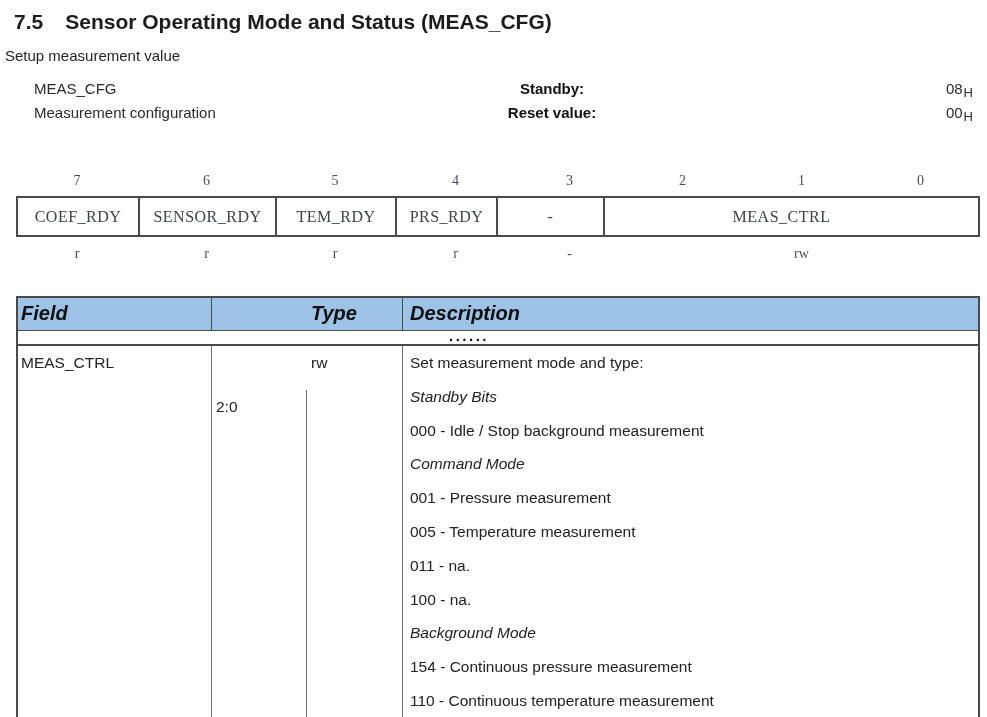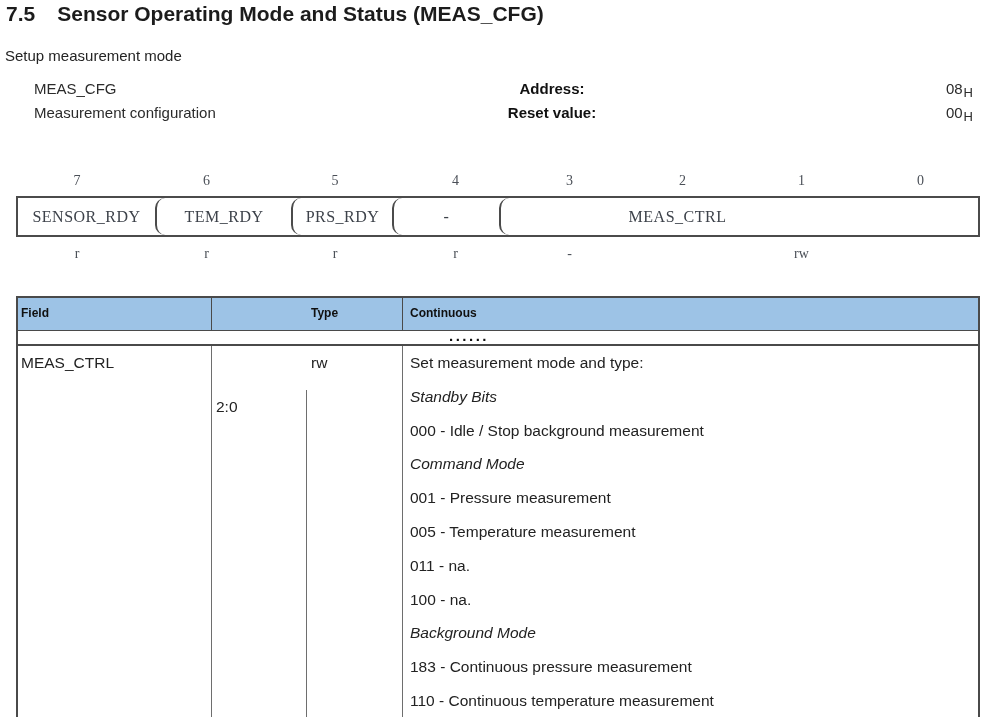--- a/index.html
+++ b/index.html
@@ -2,21 +2,21 @@
 <html><head>
 <meta charset="utf-8">
 <style>
   html,body{margin:0;padding:0;}
   body{
     width:987px;height:717px;position:relative;overflow:hidden;background:#ffffff;
     font-family:"Liberation Sans", sans-serif;color:#1f1f1f;
   }
 
   
-  .title{position:absolute;left:6px;top:2px;margin:0;font-size:21px;font-weight:bold;color:#1c1c1c;white-space:nowrap;}
+  .title{position:absolute;left:6px;top:2px;margin:8px;font-size:21px;font-weight:bold;color:#1c1c1c;white-space:nowrap;}
   .secnum{margin-right:22px;}
   .subtitle{position:absolute;left:5px;top:47px;font-size:15px;color:#242424;}
 
   
   .info-row{position:absolute;left:0;width:987px;height:18px;font-size:15px;margin-left:12px;}
   .info-label{position:absolute;left:22px;color:#2b2b2b;}
   .info-key{position:absolute;left:430px;width:220px;text-align:center;font-weight:bold;color:#111;}
   .info-value{position:absolute;right:26px;color:#2b2b2b;}
   .hsub{font-size:13px;position:relative;top:3px;margin-left:1px;}
 
@@ -24,31 +24,31 @@
   .serif{font-family:"Liberation Serif", serif;}
   .bitnums{position:absolute;left:16px;top:170px;width:964px;height:22px;display:flex;line-height:22px;font-size:14px;color:#4a4f57;}
   .bn{text-align:center;}
   .thirds{display:flex;}
   .thirds span{flex:1;text-align:center;}
   .w0{width:122px}.w1{width:137px}.w2{width:120px}.w3{width:121px}.w4{width:107px}.w5{width:357px}
 
   .bittable{position:absolute;left:16px;top:196px;width:964px;height:41px;box-sizing:border-box;
     border:2px solid #4b4b4b;display:flex;background:#fff;}
   .bitcell{box-sizing:border-box;text-align:center;line-height:37px;font-size:16px;color:#3d424a;letter-spacing:0.5px;overflow:hidden;}
-  .bitcell + .bitcell{border-left:2px solid #4b4b4b;border-radius:10px;}
-  .c0{width:120px}.c1{width:137px}.c2{width:136px}.c3{width:101px}.c4{width:107px}.c5{width:355px}
+  .bitcell + .bitcell{border-left:2px solid #4b4b4b;}
+  .c0{width:120px}.c1{width:137px}.c2{width:120px}.c3{width:101px}.c4{width:107px}.c5{width:355px}
 
   .accessrow{position:absolute;left:16px;top:244px;width:964px;height:20px;display:flex;line-height:20px;font-size:14px;color:#4a4f57;}
   .accessrow .bn{text-align:center;}
 
   
   .fieldtable{position:absolute;left:16px;top:296px;width:964px;box-sizing:border-box;
     border:2px solid #4a4a4a;border-bottom:none;}
   .ft-header{display:flex;height:32px;background:#9dc3e6;border-bottom:1px solid #4a4a4a;
-    font-weight:bold;font-size:12px;color:#101010;line-height:31px;}
+    font-weight:bold;font-size:20px;color:#101010;line-height:31px;font-style:italic;}
   .ft-header .ftc{border-right:1px solid #4a4a4a;}
   .ft-header .ftc:last-child{border-right:none;}
   .ft-dots{height:13px;line-height:9px;text-align:center;padding-right:58px;
     font-weight:bold;font-size:15px;letter-spacing:2.5px;color:#111;
     border-bottom:2px solid #4a4a4a;overflow:hidden;}
   .ft-row{display:flex;height:420px;font-size:15.5px;color:#222;}
   .ft-row .ftc{border-right:1px solid #6e6e6e;line-height:33.8px;}
   .ft-row .ftc:last-child{border-right:none;}
   .ftc{box-sizing:border-box;overflow:hidden;}
   .colf{width:194px;padding-left:3px;}
@@ -57,25 +57,25 @@
   .cold{width:575px;padding-left:7px;}
   .desc-line{line-height:33.8px;height:33.8px;white-space:nowrap;}
   .italic{font-style:italic;}
 </style>
 </head>
 <body>
 
 <h1 class="title">
   <span class="secnum">7.5</span><span>Sensor Operating Mode and Status (MEAS_CFG)</span>
 </h1>
-<div class="subtitle">Setup measurement mode</div>
+<div class="subtitle">Setup measurement value</div>
 
 <div class="info-row" style="top:80px">
   <span class="info-label">MEAS_CFG</span>
-  <span class="info-key">Address:</span>
+  <span class="info-key">Standby:</span>
   <span class="info-value"><span>08</span><span class="hsub">H</span></span>
 </div>
 <div class="info-row" style="top:104px">
   <span class="info-label">Measurement configuration</span>
   <span class="info-key">Reset value:</span>
   <span class="info-value"><span>00</span><span class="hsub">H</span></span>
 </div>
 
 <div class="bitnums serif">
   <div class="bn w0">7</div>
@@ -84,20 +84,21 @@
   <div class="bn w3">4</div>
   <div class="bn w4">3</div>
   <div class="bn w5 thirds">
     <span>2</span>
     <span>1</span>
     <span>0</span>
   </div>
 </div>
 
 <div class="bittable serif">
+  <div class="bitcell c0">COEF_RDY</div>
   <div class="bitcell c1">SENSOR_RDY</div>
   <div class="bitcell c2">TEM_RDY</div>
   <div class="bitcell c3">PRS_RDY</div>
   <div class="bitcell c4">-</div>
   <div class="bitcell c5">MEAS_CTRL</div>
 </div>
 
 <div class="accessrow serif">
   <div class="bn w0">r</div>
   <div class="bn w1">r</div>
@@ -105,34 +106,34 @@
   <div class="bn w3">r</div>
   <div class="bn w4">-</div>
   <div class="bn w5">rw</div>
 </div>
 
 <div class="fieldtable">
   <div class="ft-header">
     <div class="ftc colf">Field</div>
     <div class="ftc colb">Bits</div>
     <div class="ftc colt">Type</div>
-    <div class="ftc cold">Continuous</div>
+    <div class="ftc cold">Description</div>
   </div>
   <div class="ft-dots">......</div>
   <div class="ft-row">
     <div class="ftc colf">MEAS_CTRL</div>
     <div class="ftc colb">2:0</div>
     <div class="ftc colt">rw</div>
     <div class="ftc cold">
       <div class="desc-line">Set measurement mode and type:</div>
       <div class="desc-line italic">Standby Bits</div>
       <div class="desc-line">000 - Idle / Stop background measurement</div>
       <div class="desc-line italic">Command Mode</div>
       <div class="desc-line">001 - Pressure measurement</div>
       <div class="desc-line">005 - Temperature measurement</div>
       <div class="desc-line">011 - na.</div>
       <div class="desc-line">100 - na.</div>
       <div class="desc-line italic">Background Mode</div>
-      <div class="desc-line">183 - Continuous pressure measurement</div>
+      <div class="desc-line">154 - Continuous pressure measurement</div>
       <div class="desc-line">110 - Continuous temperature measurement</div>
     </div>
   </div>
 </div>
 
 </body></html>

